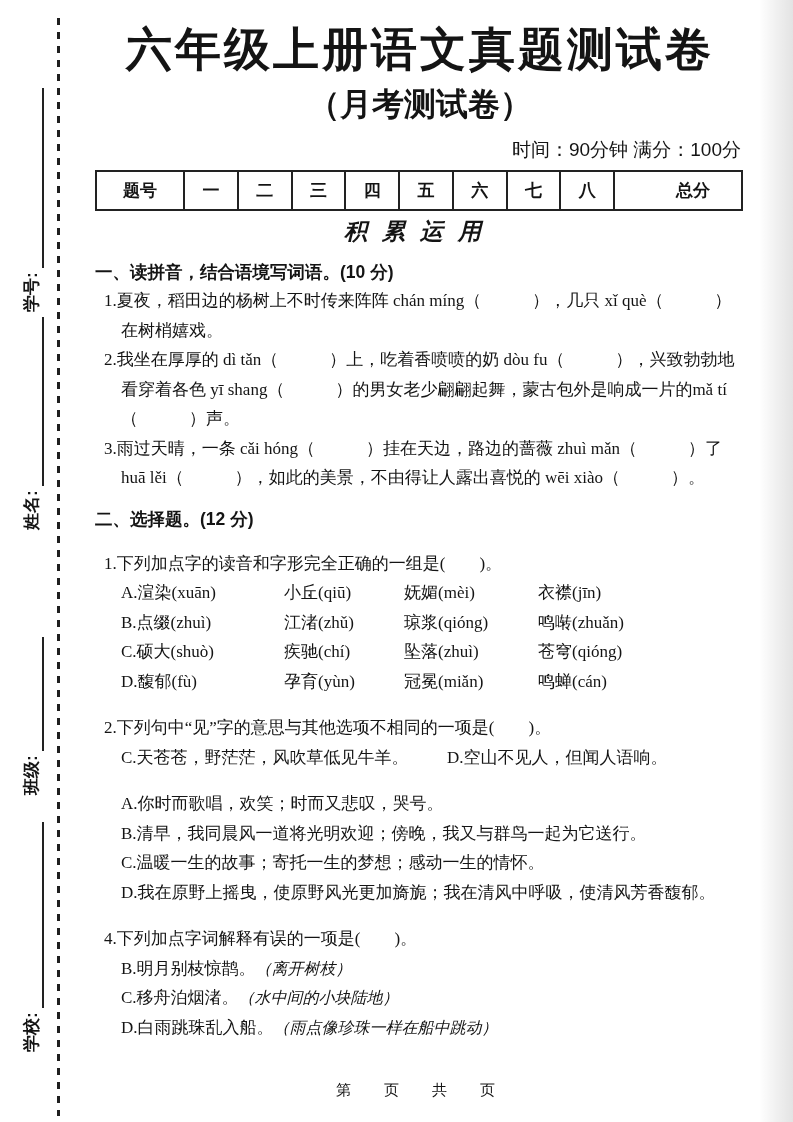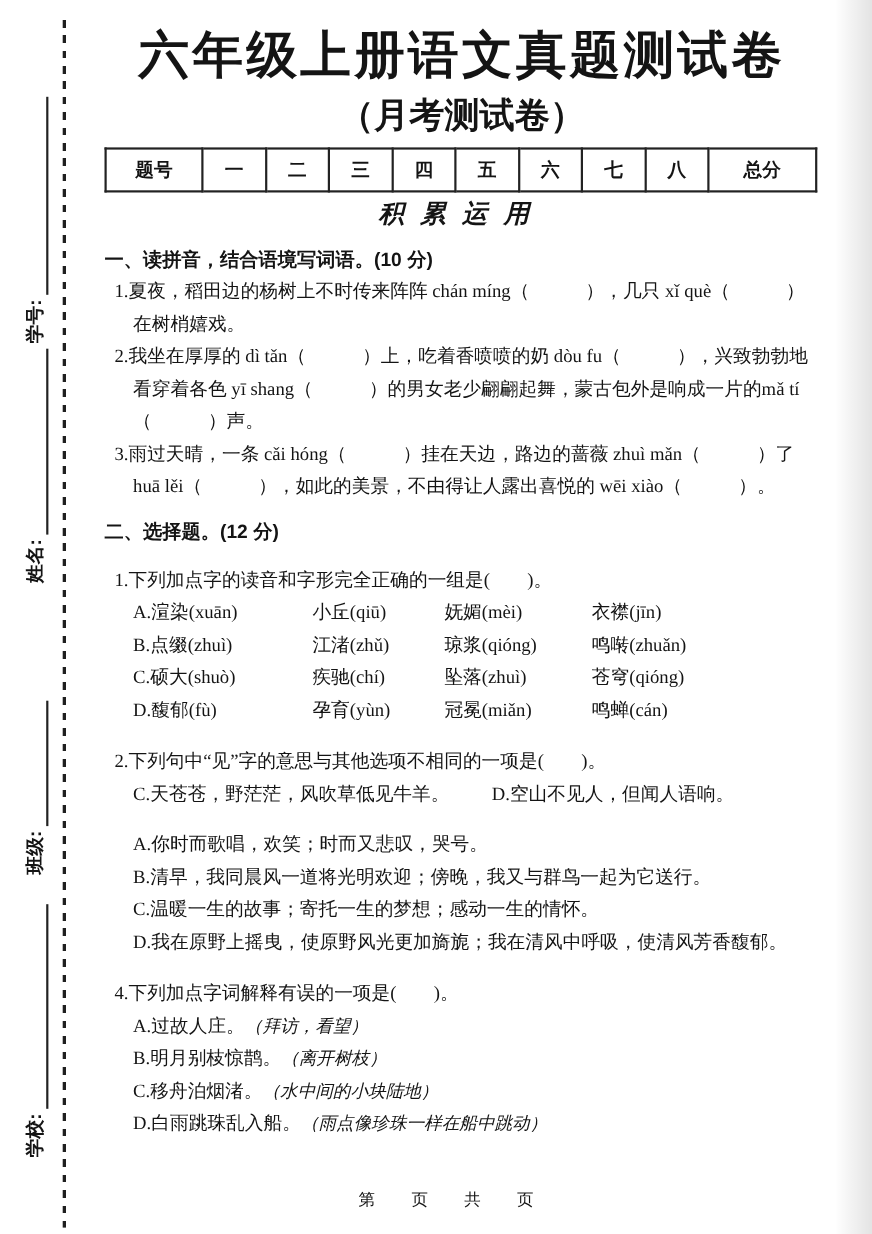--- a/index.html
+++ b/index.html
@@ -50,21 +50,21 @@
     margin-top:8px;width:648px;border-collapse:collapse;table-layout:fixed;
   }
   table.score-table td{
     border:2px solid #222;text-align:center;vertical-align:middle;
     font-size:17px;font-family:"Liberation Sans","DejaVu Sans",sans-serif;
     padding:0;overflow:hidden;font-weight:bold;
   }
   table.score-table tr:first-child td{height:31px;}
   table.score-table tr:last-child td{height:37px;}
   table.score-table td:first-child{width:86px;}
-  table.score-table td:last-child{width:96px;}
+  table.score-table td:last-child{width:96px;padding-left:30px;}
   .banner{
     margin:5px 0 0;text-align:center;font-size:23px;line-height:30px;
     font-weight:bold;font-style:italic;letter-spacing:15px;
     font-family:"DejaVu Serif","Liberation Serif",serif;
   }
   .sec-heading{
     margin:13px 0 1px;font-size:17.5px;line-height:26px;font-weight:bold;
     font-family:"Liberation Sans","DejaVu Sans",sans-serif;
   }
   .para,.stem{
@@ -79,21 +79,21 @@
   .kai{
     font-family:"DejaVu Serif","Liberation Serif",serif;
     font-style:italic;font-size:16px;
   }
   .dot{position:relative;}
   .dot::after{
     content:"\2022";position:absolute;left:50%;bottom:-8px;
     transform:translateX(-50%);font-size:10px;font-style:normal;
   }
   .footer{
-    position:absolute;left:85px;bottom:22px;width:650px;text-align:center;
+    position:absolute;left:95px;bottom:22px;width:650px;text-align:center;
     font-size:15px;letter-spacing:9px;
     font-family:"Liberation Sans","DejaVu Sans",sans-serif;
   }
 </style>
 </head>
 <body>
 
 <div class="scan-edge"></div>
 <div class="dash-line"></div>
 <div id="side-fields">
@@ -111,20 +111,21 @@
     </div>
     <div class="side-item si3">
       <span class="side-label">学校:</span>
       <span class="side-blank"></span>
     </div>
   </div>
 
 <div class="content">
   <h1 class="title">六年级上册语文真题测试卷</h1>
   <div class="subtitle">（月考测试卷）</div>
+  <div class="meta">时间：90分钟  满分：100分</div>
 
   <table class="score-table">
     <tbody>
       <tr id="score-header-row">
           <td>题号</td>
           <td>一</td>
           <td>二</td>
           <td>三</td>
           <td>四</td>
           <td>五</td>
@@ -192,21 +193,20 @@
           <div class="opt-rows">
             <div class="opt-row row-list"><span class="opt-cell">A.你时而歌唱，欢笑；时而又悲叹，哭号。</span></div>
             <div class="opt-row row-list"><span class="opt-cell">B.清早，我同晨风一道将光明欢迎；傍晚，我又与群鸟一起为它送行。</span></div>
             <div class="opt-row row-list"><span class="opt-cell">C.温暖一生的故事；寄托一生的梦想；感动一生的情怀。</span></div>
             <div class="opt-row row-list"><span class="opt-cell">D.我在原野上摇曳，使原野风光更加旖旎；我在清风中呼吸，使清风芳香馥郁。</span></div>
           </div>
         </div>
         <div class="question">
           <div class="stem">4.下列加点字词解释有误的一项是(　　)。</div>
           <div class="opt-rows">
-            <div class="opt-row row-list"><span class="opt-cell">A.<span class="dot">过</span>故人庄。<span class="kai">（拜访，看望）</span></span></div>
             <div class="opt-row row-list"><span class="opt-cell">B.明月<span class="dot">别</span><span class="dot">枝</span>惊鹊。<span class="kai">（离开树枝）</span></span></div>
             <div class="opt-row row-list"><span class="opt-cell">C.移舟泊烟<span class="dot">渚</span>。<span class="kai">（水中间的小块陆地）</span></span></div>
             <div class="opt-row row-list"><span class="opt-cell">D.白雨<span class="dot">跳</span><span class="dot">珠</span>乱入船。<span class="kai">（雨点像珍珠一样在船中跳动）</span></span></div>
           </div>
         </div>
       </div>
   </div>
 </div>
 
 <div class="footer">第　页　共　页</div>

